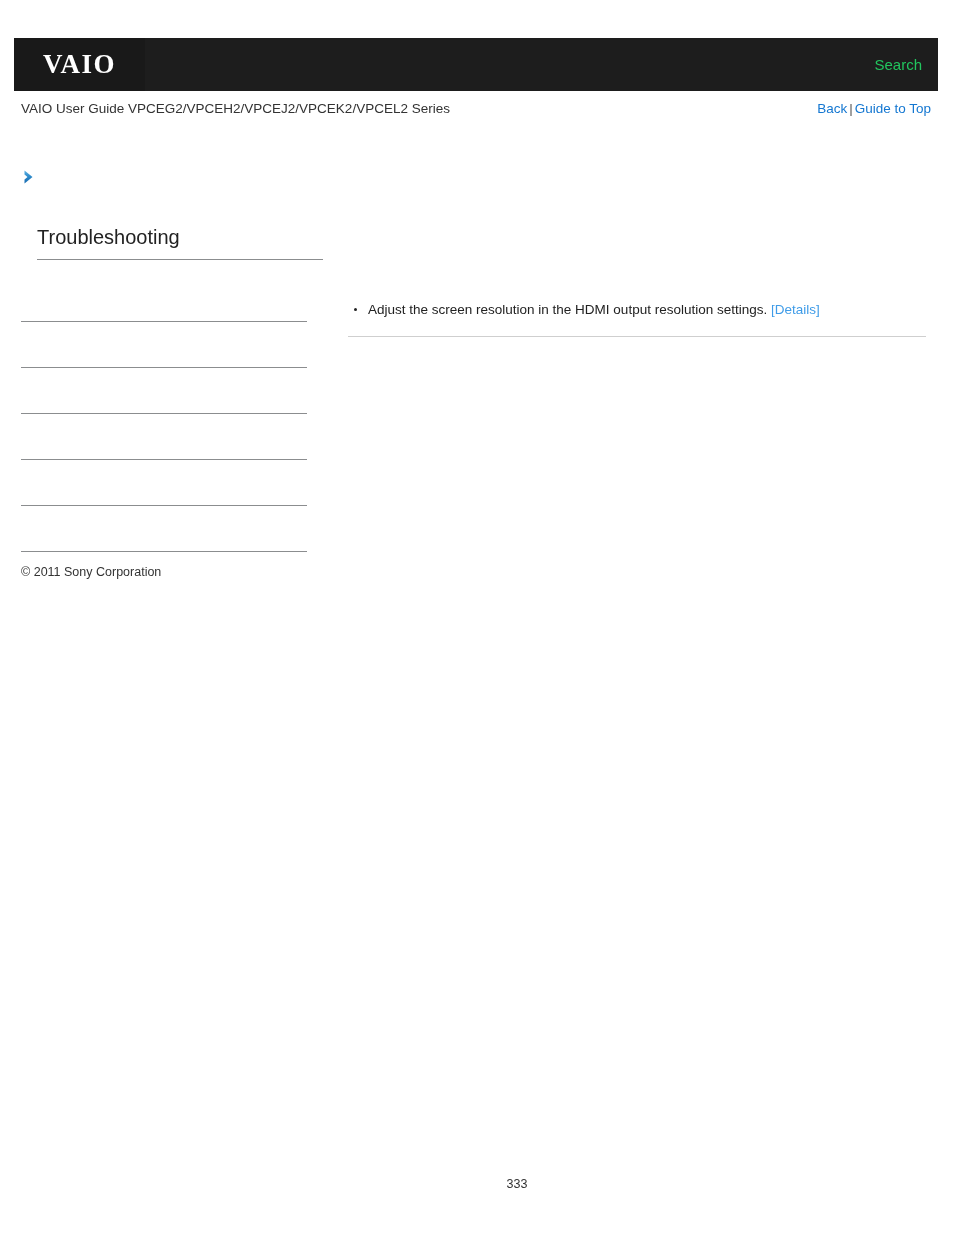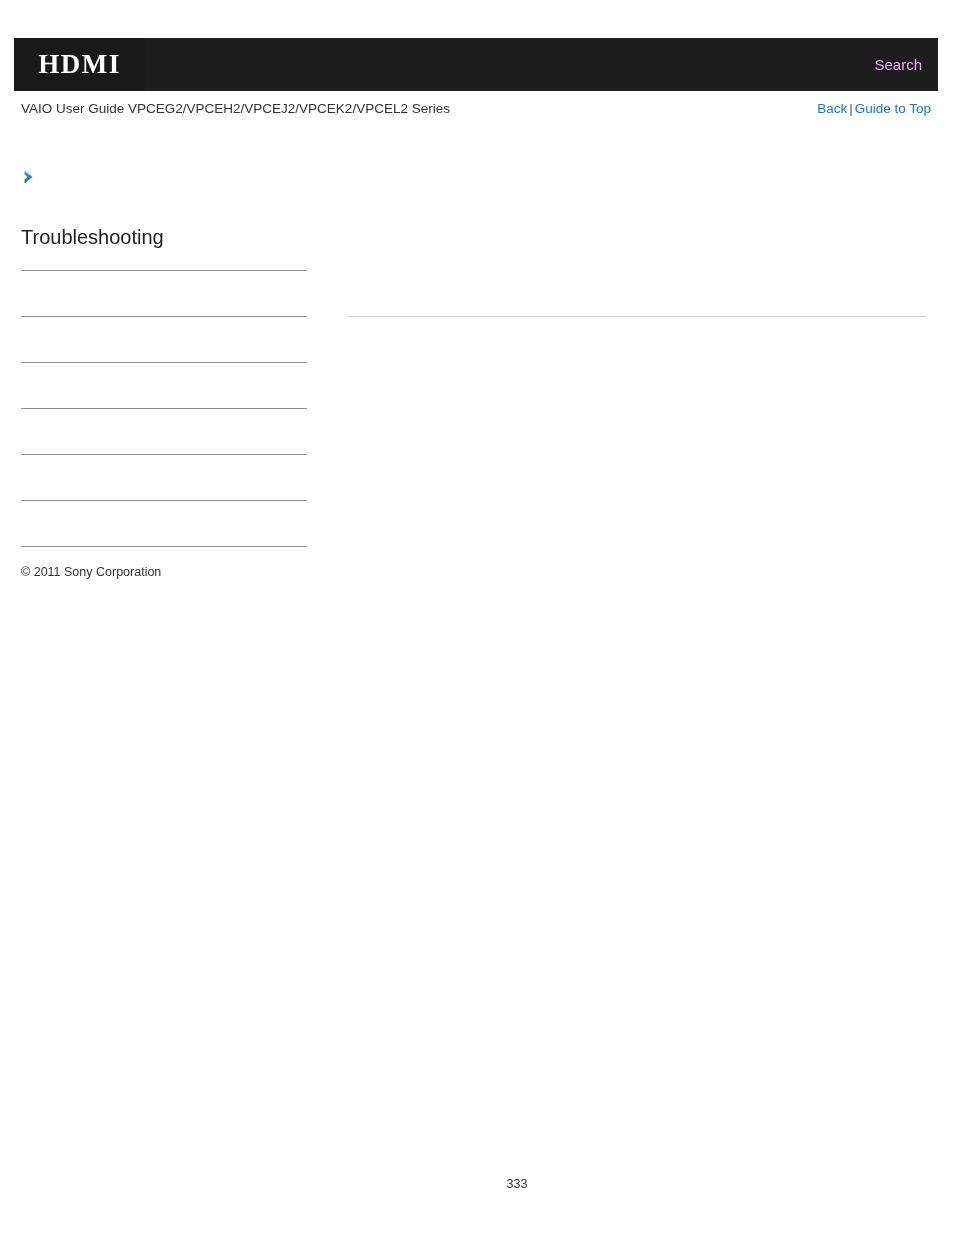--- a/index.html
+++ b/index.html
@@ -37,21 +37,21 @@
     justify-content: center;
   }
   .logo-text {
     color: #ffffff;
     font-family: "Liberation Serif", serif;
     font-weight: bold;
     font-size: 27px;
     letter-spacing: 1.5px;
   }
   .search-link {
-    color: #f0abfc;
+    color: #22c55e;
     font-size: 15px;
     margin-right: 16px;
     text-decoration: none;
     cursor: pointer;
     margin-left: 8px;
   }
 
   
   .title-row {
     position: absolute;
@@ -93,22 +93,22 @@
   .arrow-icon {
     width: 18px;
     height: 18px;
     display: block;
     margin-bottom: 40px;
   }
   .sidebar-heading {
     font-size: 20px;
     color: #222222;
     font-weight: normal;
-    margin: 0;
-    padding-bottom: 22px;
+    margin: 16px;
+    padding-bottom: 11px;
     border-bottom: 1px solid #8b8d8f;
     width: 286px;
     line-height: 1.1;
   }
   .nav-list {
     list-style: none;
     margin: 0;
     padding: 0;
     width: 286px;
   }
@@ -180,21 +180,21 @@
     font-size: 12.5px;
     color: #333333;
     padding-left: 40px;
   }
 </style>
 </head>
 <body>
 
 <div class="header-bar">
   <div class="logo-box">
-    <span class="logo-text">HDMI</span>
+    <span class="logo-text">VAIO</span>
   </div>
   <a class="search-link">Search</a>
 </div>
 
 <div class="title-row">
   <div class="guide-title">VAIO User Guide VPCEG2/VPCEH2/VPCEJ2/VPCEK2/VPCEL2 Series</div>
   <div class="nav-links">
     <a>Back</a><span class="nav-sep">|</span><a>Guide to Top</a>
   </div>
 </div>
@@ -220,17 +220,21 @@
     <li></li>
     <li></li>
     <li></li>
   </ul>
 </div>
 
 <div class="copyright">© 2011 Sony Corporation</div>
 
 <div class="content">
   <ul class="bullet-list">
+    <li>
+      <span>Adjust the screen resolution in the HDMI output resolution settings.</span>
+      <a class="details-link">[Details]</a>
+    </li>
   </ul>
   <hr class="content-rule">
 </div>
 
 <div class="page-number">333</div>
 
 </body></html>

